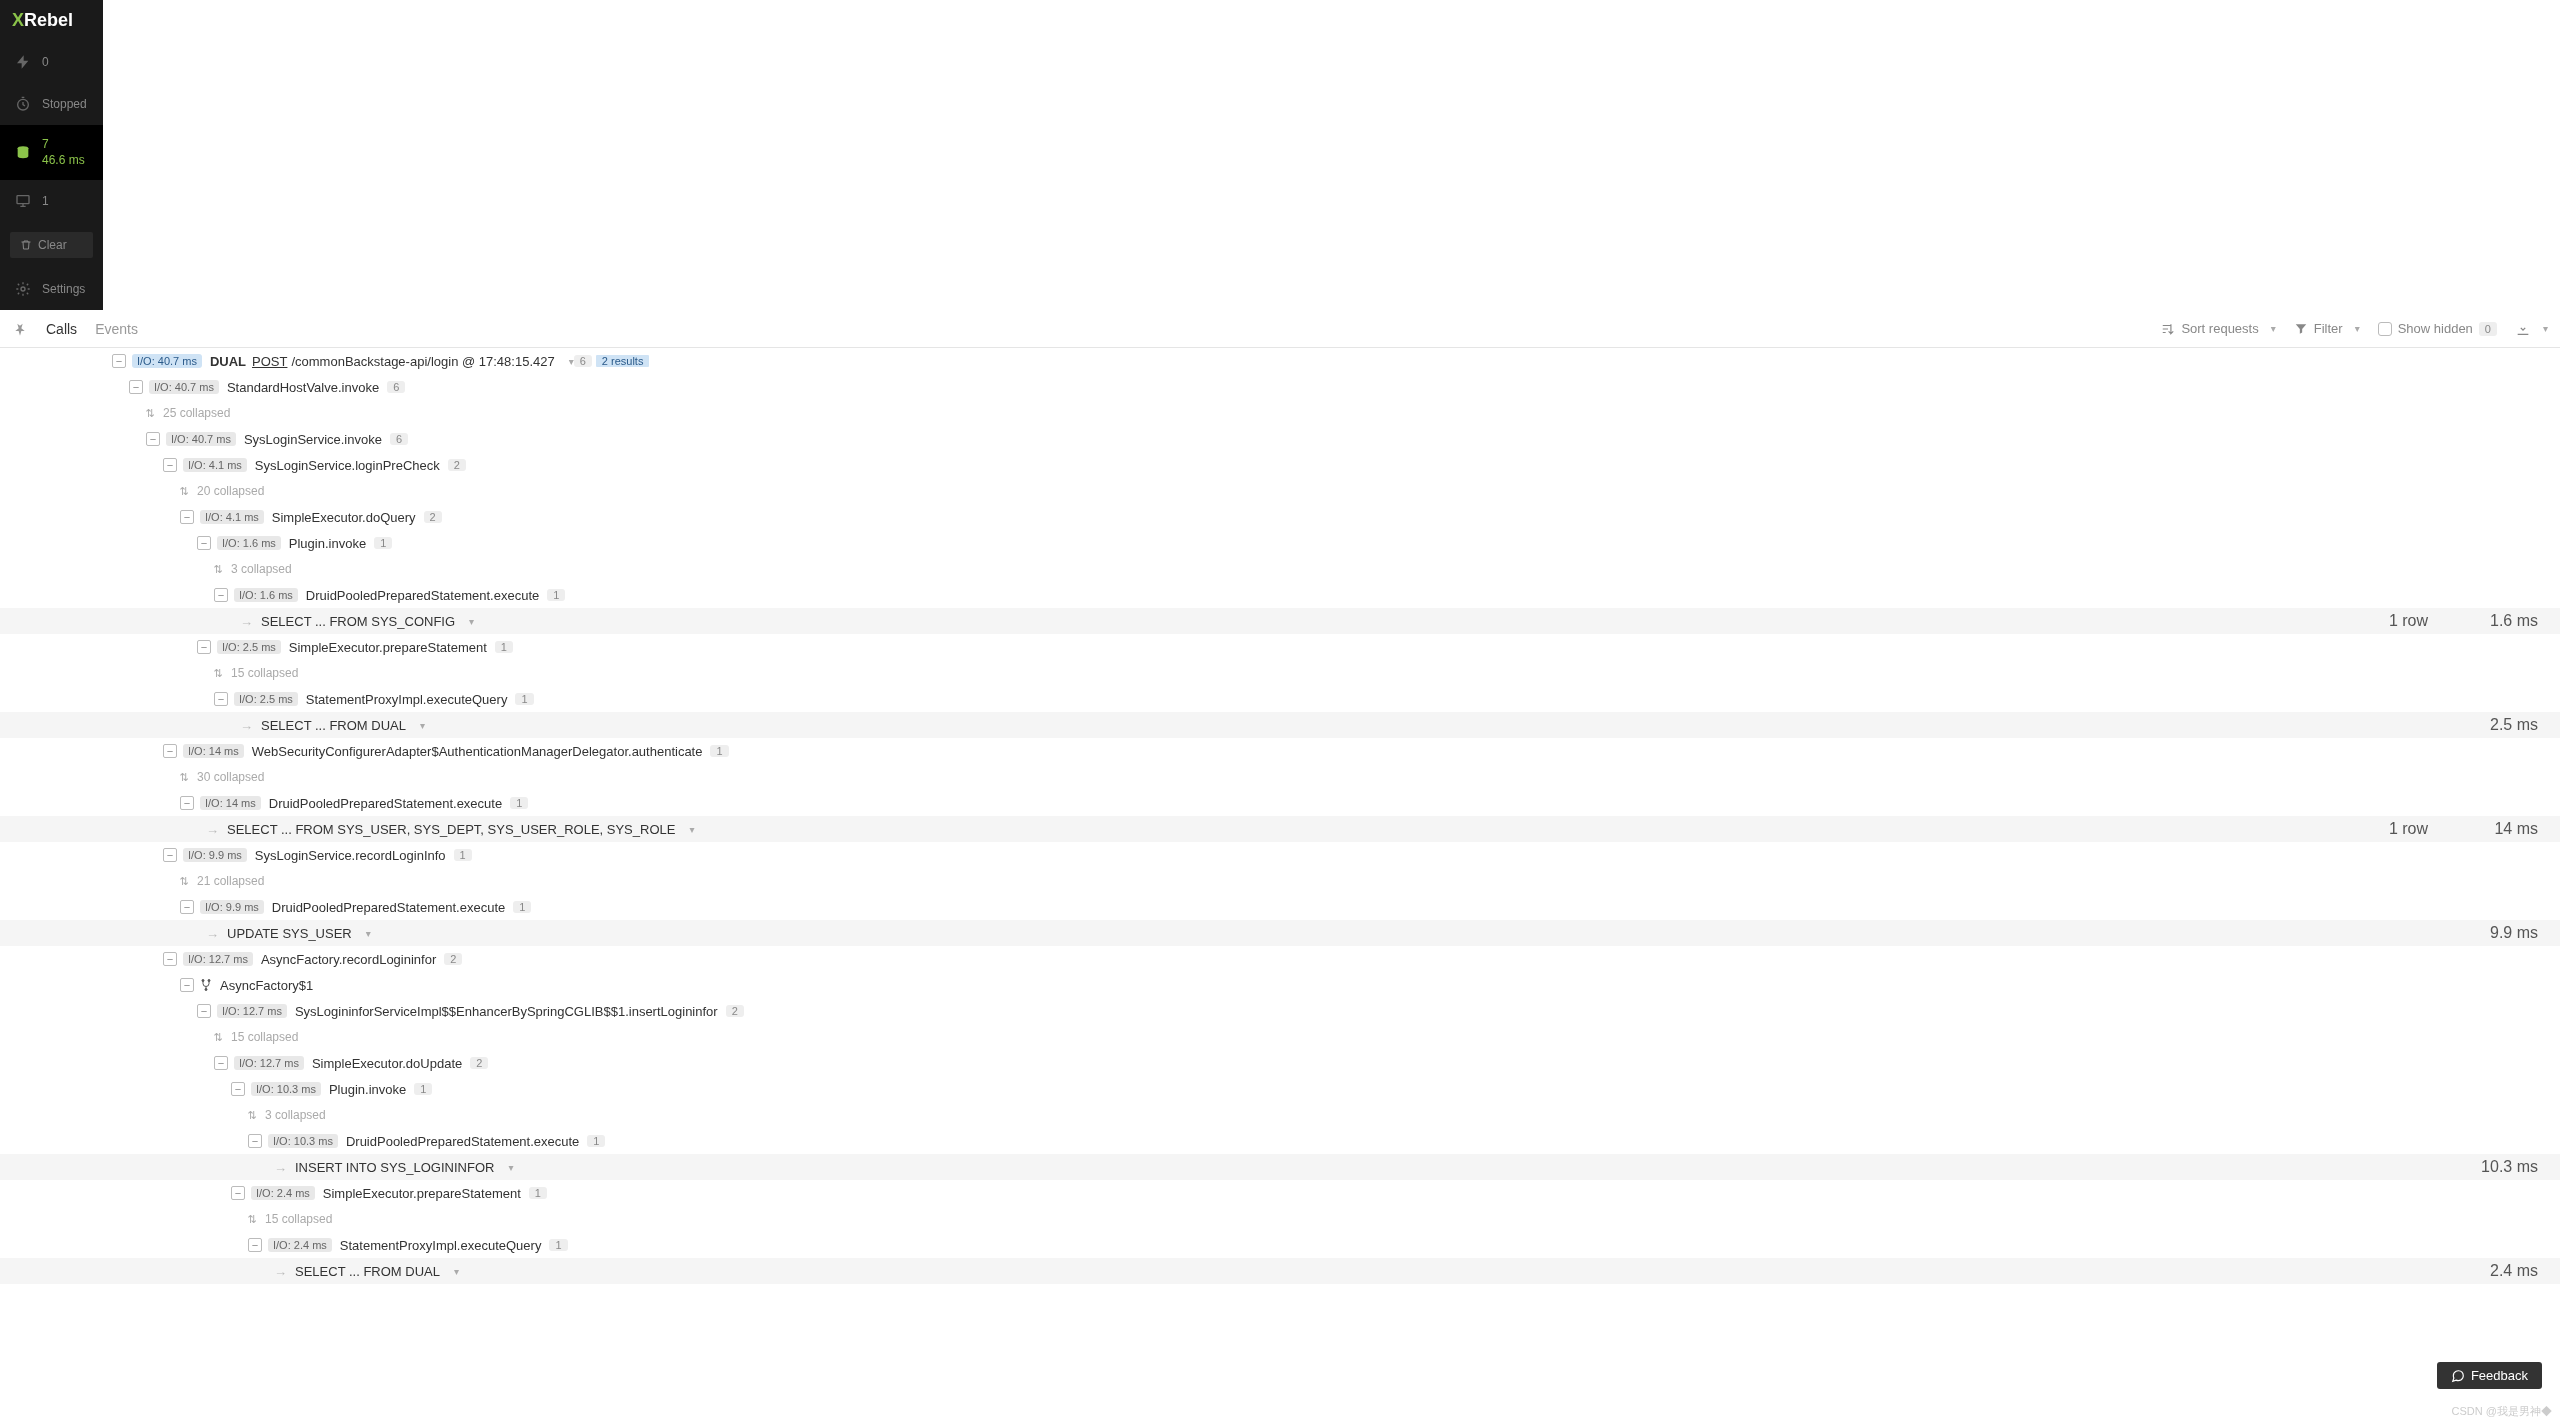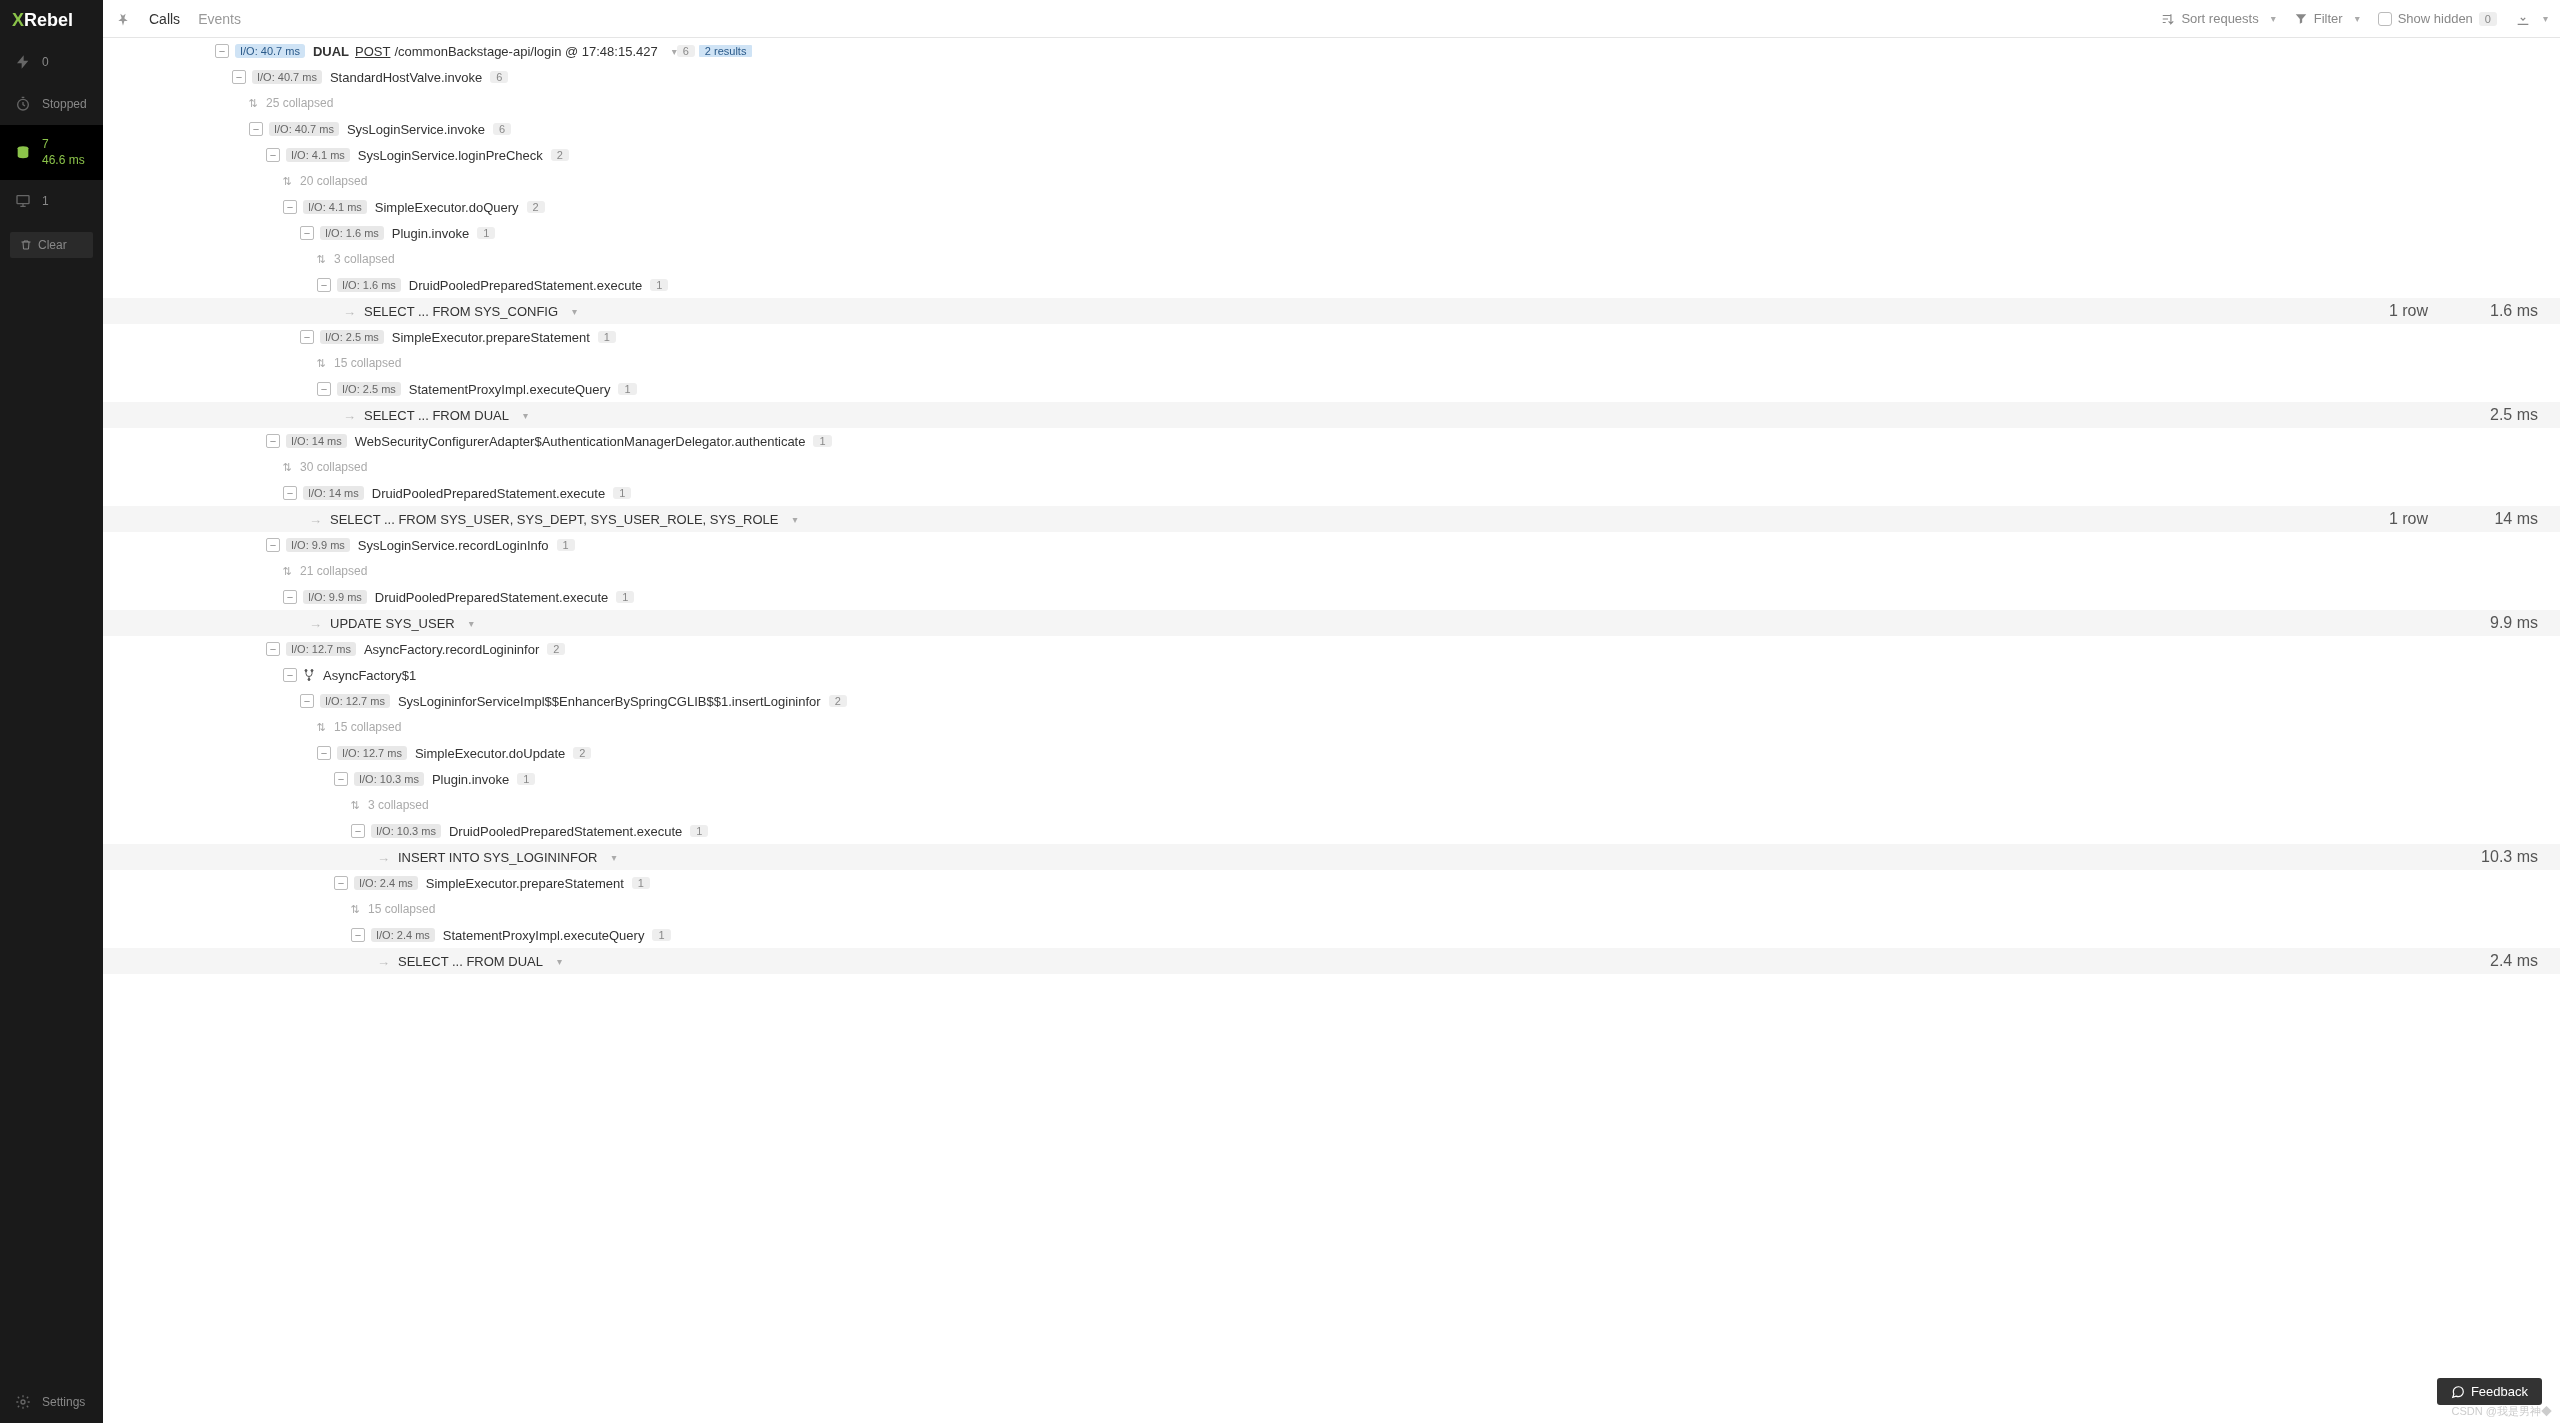--- a/index.html
+++ b/index.html
@@ -1,17 +1,17 @@
 <!DOCTYPE html>
 <html><head>
 <meta charset="utf-8">
 <style>
 * { margin: 0; padding: 0; box-sizing: border-box; font-family: -apple-system, BlinkMacSystemFont, "Segoe UI", Arial, sans-serif; }
 body { background: #fff; color: #333; font-size: 13px; overflow: hidden; }
-.app { display: flex; height: 100vh; }
+.app { display: flex; height: 100vh; flex-direction: column; }
 .sidebar { width: 103px; background: #1a1a1a; display: flex; flex-direction: column; color: #888; }
 .logo { padding: 10px 12px; font-size: 18px; font-weight: 700; color: #fff; }
 .logo .x { color: #8bc34a; }
 .side-item { display: flex; align-items: center; gap: 10px; padding: 12px 14px; font-size: 12px; cursor: pointer; }
 .side-item .ico { width: 18px; height: 18px; display: inline-flex; align-items: center; justify-content: center; }
 .side-item.active { background: #000; color: #8bc34a; }
 .side-item .lbls { display: flex; flex-direction: column; line-height: 1.3; }
 .clear-btn { margin: 10px; padding: 6px 10px; background: #2a2a2a; border: none; color: #888; font-size: 12px; display: flex; align-items: center; gap: 6px; cursor: pointer; border-radius: 2px; }
 .settings { margin-top: auto; }
 .main { flex: 1; display: flex; flex-direction: column; overflow: hidden; }
@@ -36,21 +36,21 @@
 .http-lbl { font-weight: 700; margin-right: 6px; }
 .method { text-decoration: underline; margin-right: 4px; }
 .name { color: #333; margin-right: 8px; }
 .cnt-badge { background: #eee; color: #888; padding: 0 6px; border-radius: 3px; font-size: 11px; margin-right: 4px; }
 .res-badge { background: #cfe3f5; color: #2a5a8a; padding: 0 6px; border-radius: 1px; font-size: 11px; }
 .chev { color: #aaa; margin-left: 6px; font-size: 10px; cursor: pointer; }
 .collapsed-txt { color: #aaa; font-size: 12px; }
 .sql-arrow { color: #bbb; margin-right: 8px; }
 .right-cols { margin-left: auto; display: flex; gap: 50px; padding-right: 10px; color: #555; font-size: 16px; }
 .right-cols .t { width: 60px; text-align: right; }
-.feedback { position: fixed; right: 18px; bottom: 18px; background: #333; color: #fff; padding: 6px 14px; border-radius: 3px; font-size: 13px; display: flex; align-items: center; gap: 6px; cursor: pointer; }
+.feedback { position: fixed; right: 18px; bottom: 34px; background: #333; color: #fff; padding: 6px 14px; border-radius: 3px; font-size: 13px; display: flex; align-items: center; gap: 6px; cursor: pointer; }
 .watermark { position: fixed; right: 8px; bottom: 4px; color: #ccc; font-size: 11px; }
 svg { display: block; }
 </style>
 </head>
 <body>
 
 <div class="app">
   <div class="sidebar">
     <div class="logo">
       <span class="x">X</span><span>Rebel</span>

